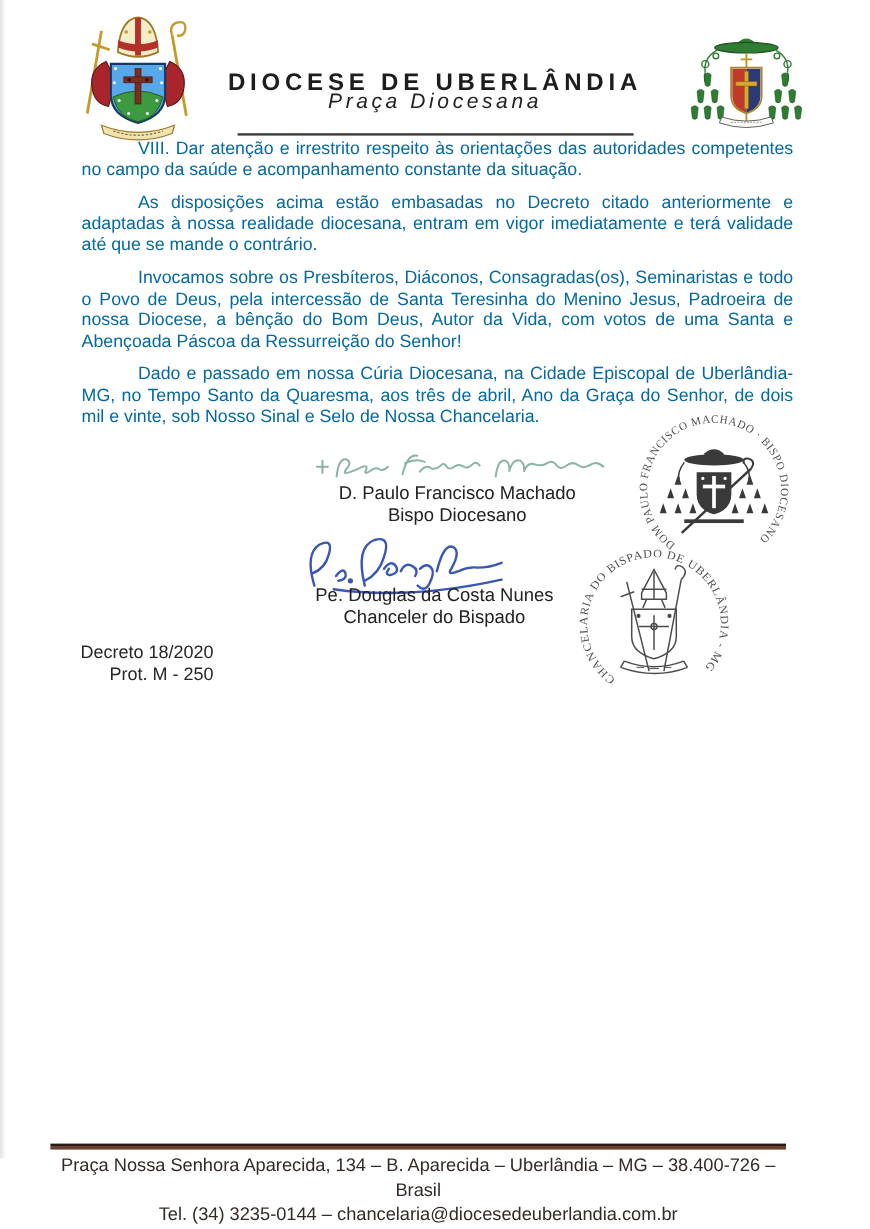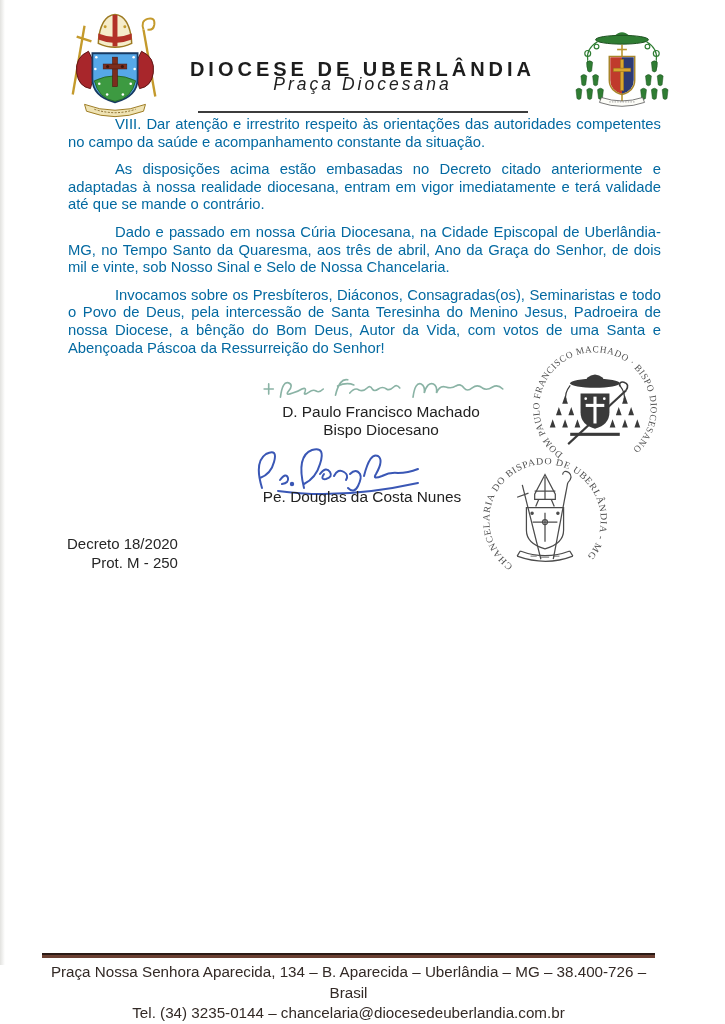--- a/index.html
+++ b/index.html
@@ -133,22 +133,22 @@
     </g>
     <g>
       <path d="M28,72 Q49,79 70,72 L72,77 Q49,85 26,77 Z" fill="#fdfdf8" stroke="#555" stroke-width="0.8"></path>
       <path d="M36,76.5 h26" stroke="#777" stroke-width="0.7" stroke-dasharray="1.5,1.2" fill="none"></path>
     </g>
   </svg>
 
   <div class="body-text">
     <p>VIII. Dar atenção e irrestrito respeito às orientações das autoridades competentes no campo da saúde e acompanhamento constante da situação.</p>
     <p>As disposições acima estão embasadas no Decreto citado anteriormente e adaptadas à nossa realidade diocesana, entram em vigor imediatamente e terá validade até que se mande o contrário.</p>
+    <p>Invocamos sobre os Presbíteros, Diáconos, Consagradas(os), Seminaristas e todo o Povo de Deus, pela intercessão de Santa Teresinha do Menino Jesus, Padroeira de nossa Diocese, a bênção do Bom Deus, Autor da Vida, com votos de uma Santa e Abençoada Páscoa da Ressurreição do Senhor!</p>
     <p>Dado e passado em nossa Cúria Diocesana, na Cidade Episcopal de Uberlândia-MG, no Tempo Santo da Quaresma, aos três de abril, Ano da Graça do Senhor, de dois mil e vinte, sob Nosso Sinal e Selo de Nossa Chancelaria.</p>
-    <p>Invocamos sobre os Presbíteros, Diáconos, Consagradas(os), Seminaristas e todo o Povo de Deus, pela intercessão de Santa Teresinha do Menino Jesus, Padroeira de nossa Diocese, a bênção do Bom Deus, Autor da Vida, com votos de uma Santa e Abençoada Páscoa da Ressurreição do Senhor!</p>
   </div>
 
   <svg class="sig-script sig1-script" width="255" height="34" viewBox="0 0 250 32" role="img" aria-label="+ Paulo Francisco Machado">
     <g stroke="var(--ink1,#8ab3a5)" stroke-width="1.6" fill="none" stroke-linecap="round">
       <path d="M6,16 h9 M10.5,11 v10"></path>
       <path d="M22,24 Q24,8 30,10 Q35,12 30,18 Q26,23 34,20 Q40,18 43,16 Q48,14 46,19 Q44,23 50,19 Q54,16 57,18 Q60,20 64,16"></path>
       <path d="M76,22 Q80,5 88,7 M78,13 Q87,9 94,12"></path>
       <path d="M90,20 Q95,14 99,17 Q103,19 107,15 Q110,12 112,16 Q114,19 118,16 Q122,13 126,16 Q129,18 133,14 Q136,11 139,15"></path>
       <path d="M152,24 Q154,9 160,11 Q164,13 163,20 Q166,9 172,11 Q176,13 175,20 Q178,12 184,14 Q190,16 194,13 Q199,10 202,15 Q205,19 210,15 Q215,11 220,15 Q224,18 230,14 Q235,11 240,16"></path>
     </g>
@@ -188,20 +188,21 @@
       <path d="M58,46 Q50,14 66,8 Q80,4 74,22 Q70,36 58,42"></path>
       <path d="M74,32 Q80,24 84,30 Q87,35 80,37 Q74,38 78,32"></path>
       <path d="M88,34 Q92,26 98,30 Q103,33 100,38"></path>
       <path d="M104,32 Q110,26 114,32 Q116,36 112,44 Q108,52 102,46"></path>
       <path d="M118,34 Q124,10 132,14 Q138,18 130,32 Q126,38 136,34 Q144,30 152,31 Q162,31 172,27"></path>
       <path d="M32,49 Q95,58 172,41"></path>
     </g>
   </svg>
   <div class="sig-caption sig2-caption">
     <div>Pe. Douglas da Costa Nunes</div>
+    <div>Chanceler do Bispado</div>
   </div>
 
   <svg class="stamp stamp2" width="128" height="128" viewBox="0 0 124 124" role="img">
     <defs>
         <path id="arc2" d="M 31 106.2 A 54 54 0 1 1 93 106.2" fill="none"></path>
       </defs>
     <text><textPath href="#arc2" startOffset="0" textLength="260" lengthAdjust="spacingAndGlyphs">CHANCELARIA DO BISPADO DE UBERLÂNDIA - MG</textPath></text>
     <g stroke="#333" stroke-width="1.2" fill="none">
       <path d="M52,42 v-5 L62,18 L72,37 v5 z"></path>
       <path d="M52,34 h20 M62,20 v22"></path>

